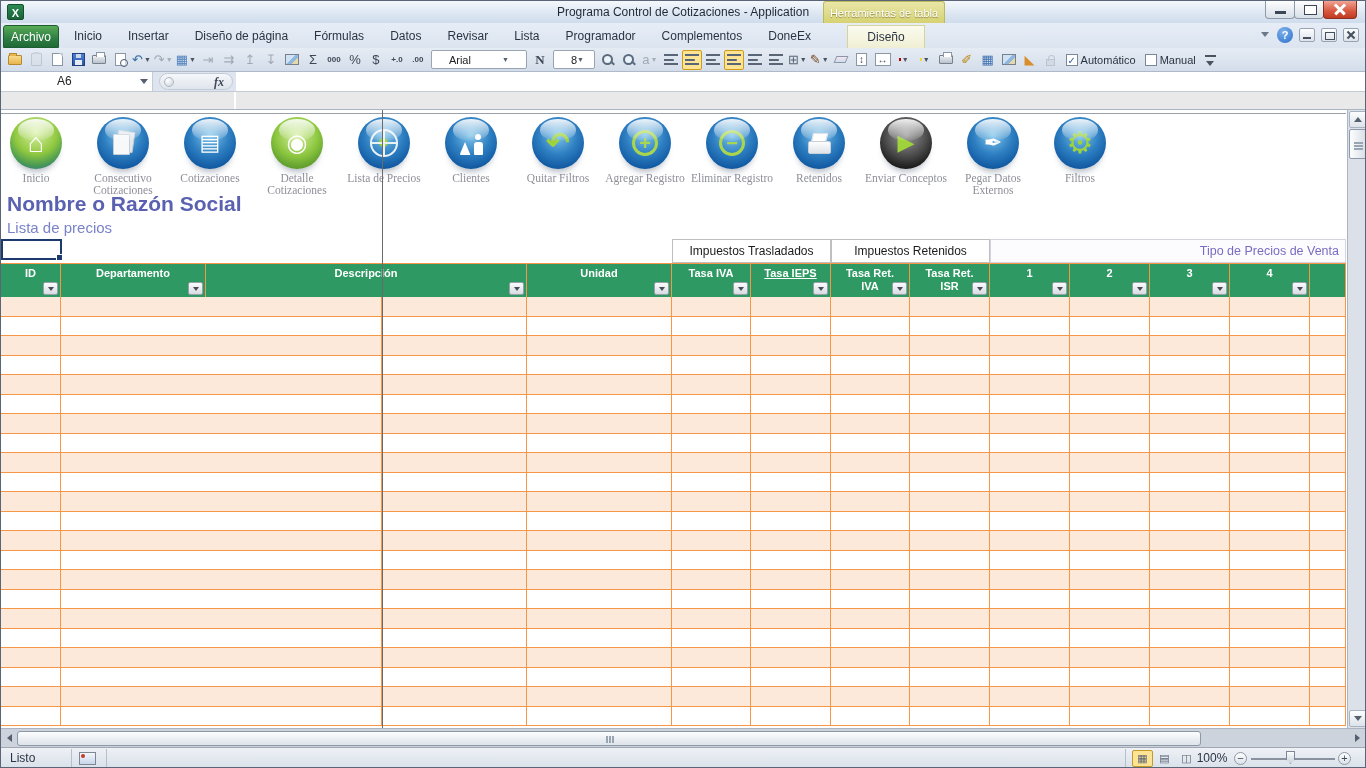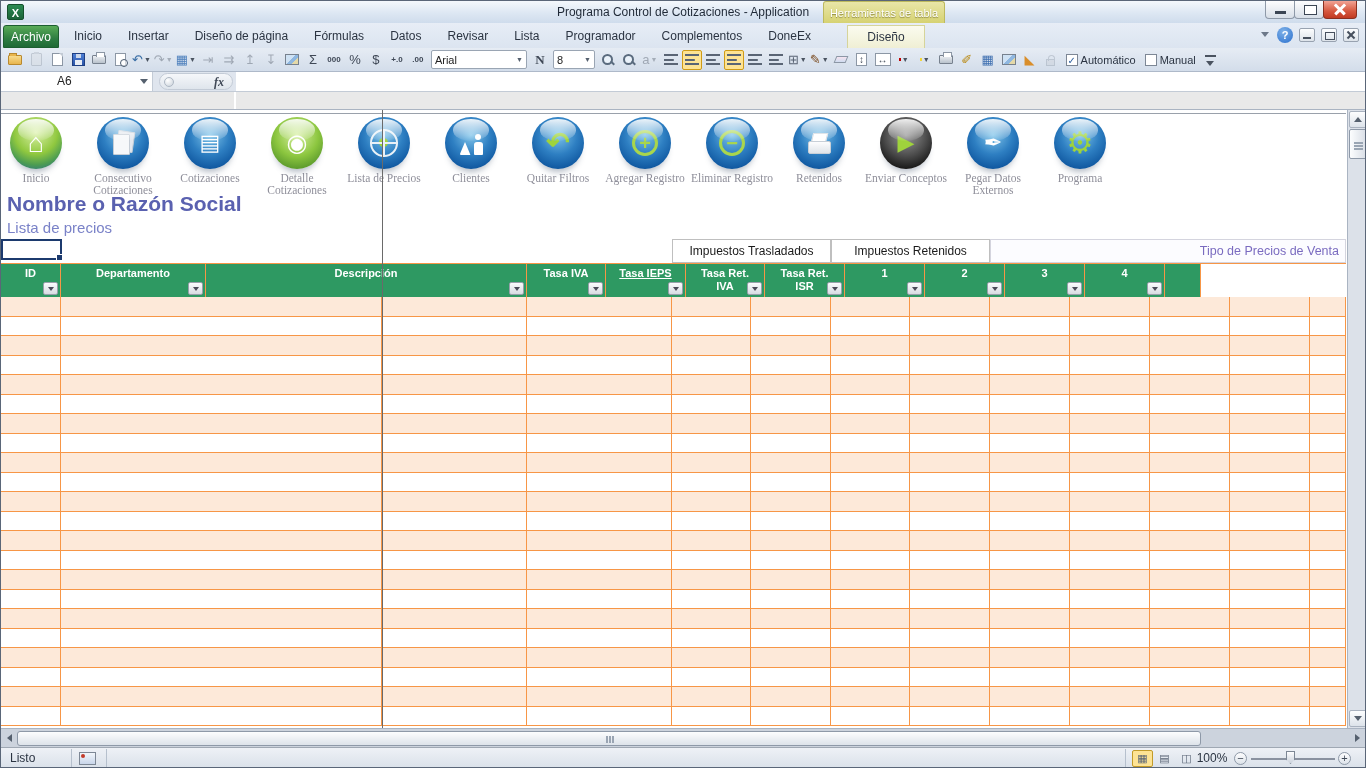--- a/index.html
+++ b/index.html
@@ -44,21 +44,21 @@
   .mini.m-close::before{transform:rotate(45deg);}.mini.m-close::after{transform:rotate(-45deg);}
   
   .toolbar{position:absolute;left:0;top:47px;width:100%;height:24px;background:linear-gradient(#e6ecf4,#d3ddea);
     border-bottom:1px solid #aeb9c9;display:flex;align-items:center;padding:0 4px;gap:1px;}
   .tb-item{min-width:20px;height:20px;display:flex;align-items:center;justify-content:center;
     font-size:13px;color:#3f4856;border-radius:2px;position:relative;flex:0 0 auto;padding:0 1px;}
   .tb-item.grayed{opacity:.38;}
   .tb-item.active{background:#fde394;border:1px solid #d09b16;}
   .tb-item .dd{font-size:7px;color:#4a5360;margin-left:1px;}
   .combo{height:19px;background:#fff;border:1px solid #9aa5b3;border-radius:2px;display:flex;align-items:center;
-    font-size:11px;color:#222;padding:0 3px;justify-content:space-between;margin:0 2px;}
+    font-size:11px;color:#222;padding:0 17px;justify-content:space-between;margin:0 2px;}
   .combo .dd{font-size:7px;color:#55606e;}
   .bold-n{font-weight:bold;font-size:13px;font-family:"Liberation Serif",serif;}
   .cb{width:12px;height:12px;border:1px solid #7d8795;background:#fff;margin-right:3px;font-size:10px;line-height:11px;text-align:center;color:#2d5f9e;}
   .cb-wrap{display:flex;align-items:center;font-size:11px;color:#2b3442;margin:0 4px;}
   
   .mi{display:inline-block;position:relative;}
   .mi-folder{width:14px;height:10px;background:linear-gradient(#f7db8d,#e8b54d);border:1px solid #b9892e;border-radius:1px;}
   .mi-folder::before{content:"";position:absolute;left:0;top:-3px;width:6px;height:2px;background:#e8b54d;border:1px solid #b9892e;border-bottom:none;}
   .mi-clipboard{width:11px;height:13px;background:#d9dde2;border:1px solid #8d96a2;border-radius:1px;}
   .mi-clipboard::before{content:"";position:absolute;left:2px;top:-2px;width:5px;height:2px;background:#aab2bc;}
@@ -476,21 +476,21 @@
         <div class="nav-item" style="left: 949px;">
           <div class="orb orb-blue">
             <span class="glyph" style="font-size: 22px;">✒</span>
           </div>
           <div class="nav-label">Pegar Datos Externos</div>
         </div>
         <div class="nav-item" style="left: 1036px;">
           <div class="orb orb-blue">
             <span class="glyph" style="font-size: 30px; color: rgb(159, 211, 60);">⚙</span>
           </div>
-          <div class="nav-label">Programa</div>
+          <div class="nav-label">Filtros</div>
         </div>
       </div>
     <div class="company-title">Nombre o Razón Social</div>
     <div class="sheet-subtitle">Lista de precios</div>
     <div class="tbl" id="tbl">
         <div class="group-row">
           <div style="width: 671px;"></div>
           <div class="group-box" style="width: 159px;">Impuestos Trasladados</div>
           <div class="group-box" style="width: 159px;">Impuestos Retenidos</div>
           <div class="group-tipo" style="width: 356px;">Tipo de Precios de Venta</div>
@@ -499,20 +499,24 @@
           <div class="th" style="width: 60px;">
             <div>ID</div>
             <span class="filter-btn"></span>
           </div>
           <div class="th" style="width: 145px;">
             <div>Departamento</div>
             <span class="filter-btn"></span>
           </div>
           <div class="th" style="width: 321px;">
             <div>Descripción</div>
+            <span class="filter-btn"></span>
+          </div>
+          <div class="th" style="width: 145px;">
+            <div>Unidad</div>
             <span class="filter-btn"></span>
           </div>
           <div class="th" style="width: 79px;">
             <div>Tasa IVA</div>
             <span class="filter-btn"></span>
           </div>
           <div class="th" style="width: 80px; text-decoration: underline;">
             <div>Tasa IEPS</div>
             <span class="filter-btn"></span>
           </div>

